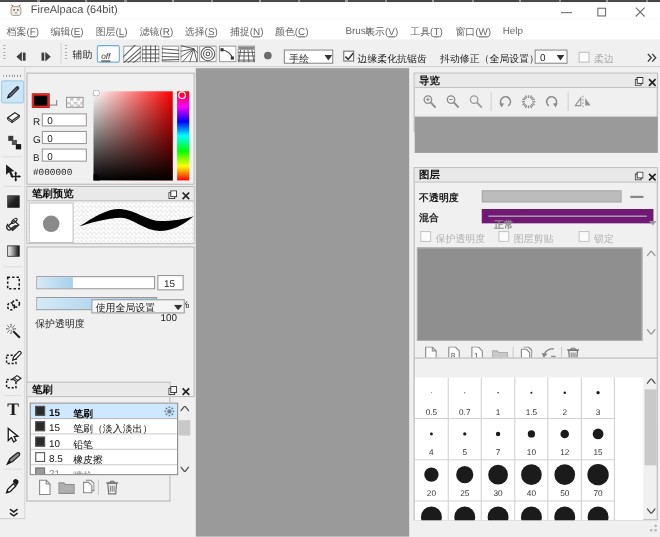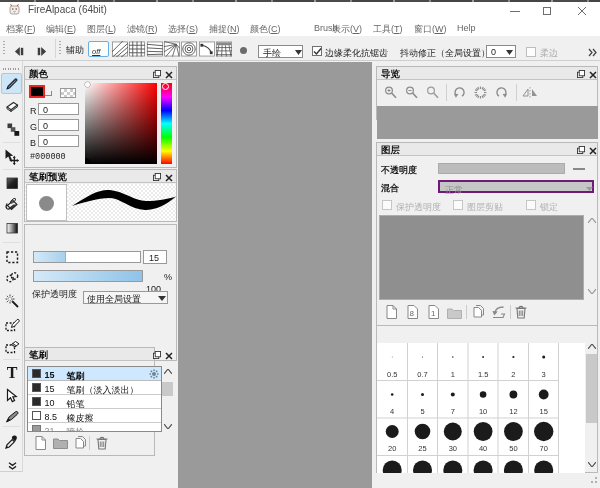--- a/index.html
+++ b/index.html
@@ -247,26 +247,20 @@
       <path d="M7.8 3.2 Q9 0.8 11 1.6 Q13.6 2.6 12.6 5 L11.2 7.6 L8 4.4 Z" fill="#1a1a1a"></path>
       <path d="M2 14 L2.7 11.7 L4.3 13.3 Z" fill="#1a1a1a"></path>
     </svg>
 
   <svg class="abs" style="left:7.5px;top:401px;" width="9" height="8" viewBox="0 0 9 8">
       <path d="M1 0.8 L4.5 3.4 L8 0.8 M1 4.4 L4.5 7 L8 4.4" fill="none" stroke="#222" stroke-width="1.4"></path>
     </svg>
 </div>
 
 <div class="panel" id="colorpanel" style="left:24px;top:66px;width:153px;height:102px;">
-  <div class="phead">颜色<svg class="pfloat" style="left:128px;width:8px;height:8px;top:2.5px;" viewBox="0 0 9 9">
-        <rect x="0.5" y="2.5" width="6" height="6" fill="#fff" stroke="#333"></rect>
-        <rect x="2.5" y="0.5" width="6" height="6" fill="#fff" stroke="#333"></rect>
-      </svg><svg class="abs" style="left:140px;top:3.5px;" width="8" height="8" viewBox="0 0 8 8">
-        <path d="M1 1 L7 7 M7 1 L1 7" stroke="#222" stroke-width="1.5"></path>
-      </svg></div>
   <div id="colorbody" style="position:absolute;left:0;top:14px;right:0;bottom:0;font-size:9px;color:#222;">
 
     <div class="abs" style="left:20px;top:10px;width:7px;height:5px;border-right:1px solid #888;border-bottom:1px solid #888;"></div>
     <div class="abs" style="left:4px;top:4px;width:16px;height:13px;background:#000;border:2px solid #e8251f;"></div>
     <div class="abs" style="left:35px;top:7px;width:16px;height:10px;border:1px solid #999;background:conic-gradient(#ccc 0 25%,#fff 0 50%,#ccc 0 75%,#fff 0) 0 0/6px 6px;"></div>
 
     <span class="abs" style="left:5px;top:25px;">R</span>
     <div class="abs" style="left:13px;top:22px;width:41px;height:12px;background:#fff;border:1px solid #999;font-size:9px;padding:1px 0 0 4px;">0</div>
     <span class="abs" style="left:5px;top:41px;">G</span>
     <div class="abs" style="left:13px;top:38px;width:41px;height:12px;background:#fff;border:1px solid #999;font-size:9px;padding:1px 0 0 4px;">0</div>
@@ -307,21 +301,21 @@
     </div>
     <div class="abs" style="left:118px;top:10.5px;width:24px;height:14px;background:#fff;border:1px solid #999;font-size:9px;padding:2px 0 0 5px;">15</div>
 
     <div class="abs" style="left:8px;top:31px;width:110px;height:12px;background:#fff;border:1px solid #999;">
       <div style="position:absolute;left:0;top:0;width:108px;height:10px;background:linear-gradient(to right,#d5e9f7,#8fc3e8);"></div>
     </div>
     <span class="abs" style="left:121px;top:45px;">100</span>
     <span class="abs" style="left:139px;top:32.5px;">%</span>
 
     <span class="abs" style="left:7px;top:49px;">保护透明度</span>
-    <div class="abs" style="left:58px;top:52px;width:85px;height:13px;background:#f5f5f5;border:1px solid #999;padding-left:20px;">
+    <div class="abs" style="left:58px;top:33px;width:85px;height:13px;background:#f5f5f5;border:1px solid #999;padding-left:20px;">
       <span class="abs" style="left:3px;top:1px;">使用全局设置</span>
       <svg class="abs" style="left:74px;top:4px;" width="8" height="5" viewBox="0 0 8 5">
           <path d="M0 0 L8 0 L4 5 Z" fill="#333"></path>
         </svg>
     </div>
   </div>
 </div>
 
 <div class="panel" id="blist" style="left:24px;top:347px;width:131px;height:109px;">
   <div class="phead">笔刷<svg class="pfloat" style="left:128px;width:8px;height:8px;top:2.5px;" viewBox="0 0 9 9">
@@ -440,33 +434,33 @@
     <svg class="abs" style="left:145px;top:4px;" width="16" height="15" viewBox="0 0 16 15">
         <path d="M1 11 L6 4 L6 11 Z" fill="none" stroke="#939393" stroke-width="1"></path>
         <path d="M15 11 L10 4 L10 11 Z" fill="#939393"></path>
         <path d="M8 2 V13" stroke="#939393" stroke-width="0.8" stroke-dasharray="1.5 1.5"></path>
       </svg>
 
     <div class="abs" style="left:0px;top:25px;width:221px;height:33px;background:#9a9a9a;"></div>
   </div>
 </div>
 
-<div class="panel" id="layerpanel" style="left:376px;top:142px;width:222px;height:232px;">
+<div class="panel" id="layerpanel" style="left:376px;top:152px;width:222px;height:232px;">
   <div class="phead">图层<svg class="pfloat" style="left:200px;width:8px;height:8px;top:2.5px;" viewBox="0 0 9 9">
         <rect x="0.5" y="2.5" width="6" height="6" fill="#fff" stroke="#333"></rect>
         <rect x="2.5" y="0.5" width="6" height="6" fill="#fff" stroke="#333"></rect>
       </svg><svg class="abs" style="left:212px;top:3.5px;" width="8" height="8" viewBox="0 0 8 8">
         <path d="M1 1 L7 7 M7 1 L1 7" stroke="#222" stroke-width="1.5"></path>
       </svg></div>
   <div id="laybody" style="position:absolute;left:0;top:14px;right:0;bottom:0;font-size:9px;color:#222;">
     <span class="abs" style="left:4px;top:7px;font-weight:bold;">不透明度</span>
     <div class="abs" style="left:61px;top:6px;width:127px;height:11px;background:#bcbcbc;border:1px solid #ababab;"></div>
     <div class="abs" style="left:196px;top:11px;width:12px;height:1.5px;background:#888;"></div>
     <span class="abs" style="left:4px;top:25px;font-weight:bold;">混合</span>
-    <div class="abs" style="left:61px;top:23px;width:156px;height:13px;background:#c6c6c6;border:2px solid #701a75;">
+    <div class="abs" style="left:61px;top:23px;width:156px;height:13px;background:#c6c6c6;border:6px solid #701a75;font-weight:bold;">
       <span class="abs" style="left:5px;top:2px;color:#8f8f8f;">正常</span>
       <svg class="abs" style="left:146px;top:5px;" width="7" height="4" viewBox="0 0 7 4">
           <path d="M0 0 L7 0 L3.5 4 Z" fill="#999"></path>
         </svg>
     </div>
 
     <div class="abs" style="left:5px;top:43px;width:10px;height:10px;background:#fbfbfb;border:1px solid #c6c6c6;"></div>
     <span class="abs" style="left:19px;top:44px;color:#b0b0b0;">保护透明度</span>
     <div class="abs" style="left:76px;top:43px;width:10px;height:10px;background:#fbfbfb;border:1px solid #c6c6c6;"></div>
     <span class="abs" style="left:90px;top:44px;color:#b0b0b0;">图层剪贴</span>

